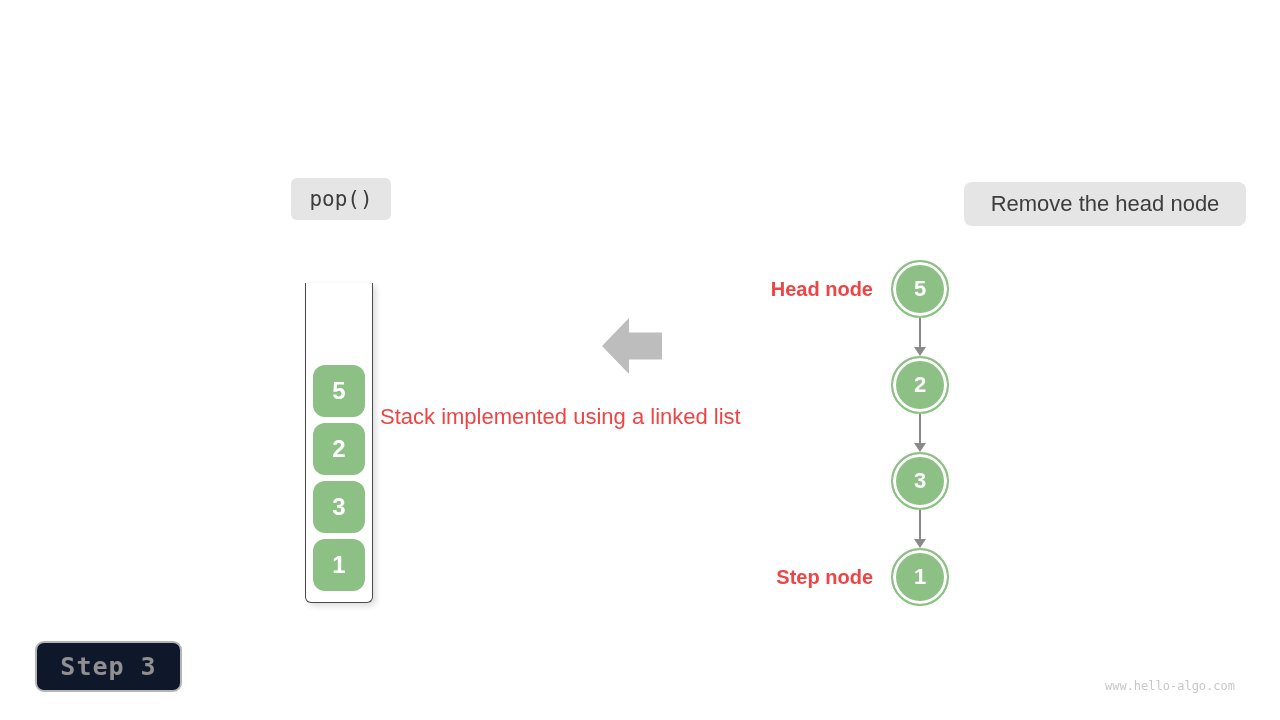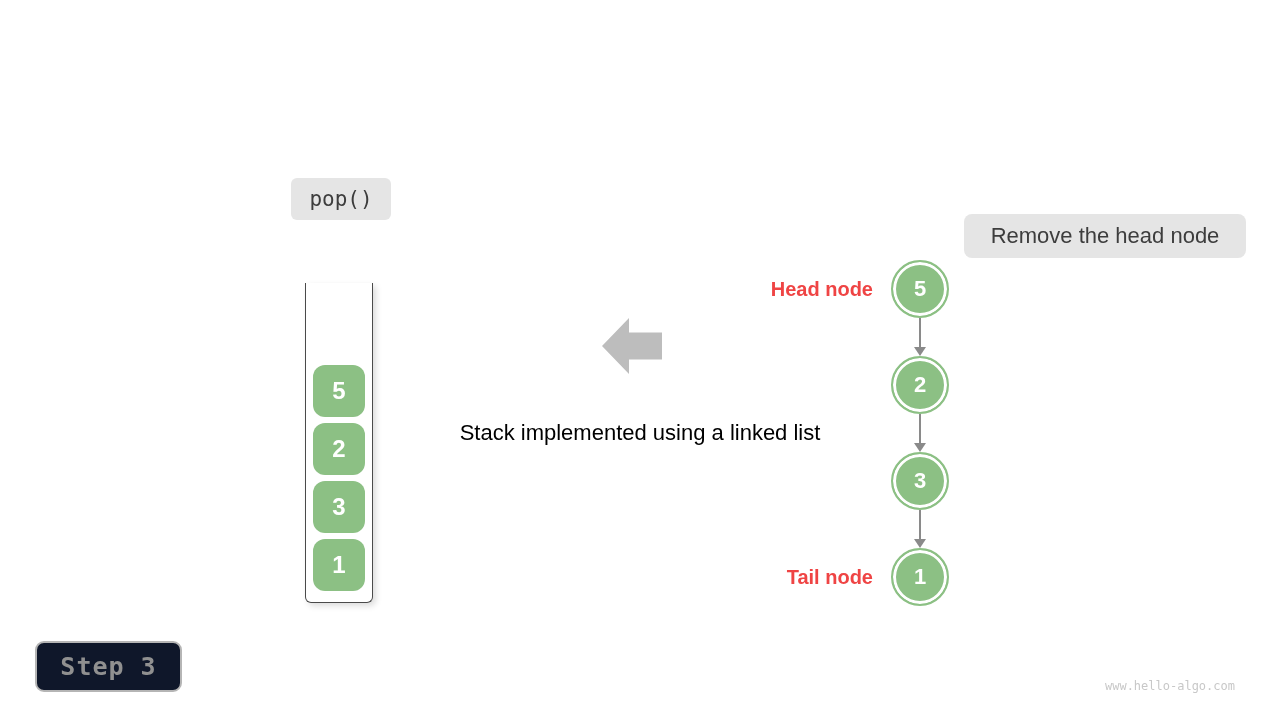--- a/index.html
+++ b/index.html
@@ -10,21 +10,21 @@
   }
   .abs{position:absolute;}
 
   
   .pill{
     background:#e5e5e5;color:#3d3d3d;
     display:flex;align-items:center;justify-content:center;
   }
   .pill.mono{font-family:"DejaVu Sans Mono", monospace;}
   #op-pill{left:291px;top:178px;width:100px;height:42px;border-radius:6px;font-size:21px;}
-  #desc-pill{left:964px;top:182px;width:282px;height:44px;border-radius:8px;font-size:22px;margin-top:32px;}
+  #desc-pill{left:964px;top:182px;width:282px;height:44px;border-radius:8px;font-size:22px;}
 
   
   #stack-container{
     left:305px;top:283px;width:68px;height:320px;
     border:1.6px solid #4a4a4a;border-top:none;
     border-radius:0 0 6px 6px;
     box-shadow:3px 3px 6px rgba(0,0,0,0.14);
     box-sizing:border-box;
     display:flex;flex-direction:column;justify-content:flex-end;align-items:center;
     gap:6px;padding-bottom:11px;
@@ -38,22 +38,22 @@
   }
 
   
   #block-arrow{
     left:602px;top:318px;width:60px;height:56px;
     background:#bdbdbd;
     clip-path:polygon(0 50%, 45% 0, 45% 26%, 100% 26%, 100% 74%, 45% 74%, 45% 100%);
   }
 
   #caption{
-    left:380px;top:420px;width:520px;
-    text-align:center;color:#000000;font-size:22px;line-height:26px;
+    left:380px;top:404px;width:520px;
+    text-align:left;color:#ef4444;font-size:22px;line-height:26px;
   }
 
   
   .node-circle{
     width:58px;height:58px;border-radius:50%;
     background:#8CC084;border:2px solid #8CC084;
     box-shadow:inset 0 0 0 3px #ffffff;
     box-sizing:border-box;
     color:#ffffff;font-size:22px;font-weight:700;
     display:flex;align-items:center;justify-content:center;
@@ -115,21 +115,21 @@
   <div class="stack-item">2</div>
   <div class="stack-item">3</div>
   <div class="stack-item">1</div>
 </div>
 
 <div class="abs" id="block-arrow"></div>
 
 <div class="abs" id="caption">Stack implemented using a linked list</div>
 
 <div class="abs node-label" id="head-label">Head node</div>
-<div class="abs node-label" id="tail-label">Tail node</div>
+<div class="abs node-label" id="tail-label">Step node</div>
 
 <div class="abs node-circle" id="node-0">5</div>
 <div class="abs link-arrow" id="link-arrow-0"></div>
 <div class="abs node-circle" id="node-1">2</div>
 <div class="abs link-arrow" id="link-arrow-1"></div>
 <div class="abs node-circle" id="node-2">3</div>
 <div class="abs link-arrow" id="link-arrow-2"></div>
 <div class="abs node-circle" id="node-3">1</div>
 
 <div class="abs" id="step-badge">

